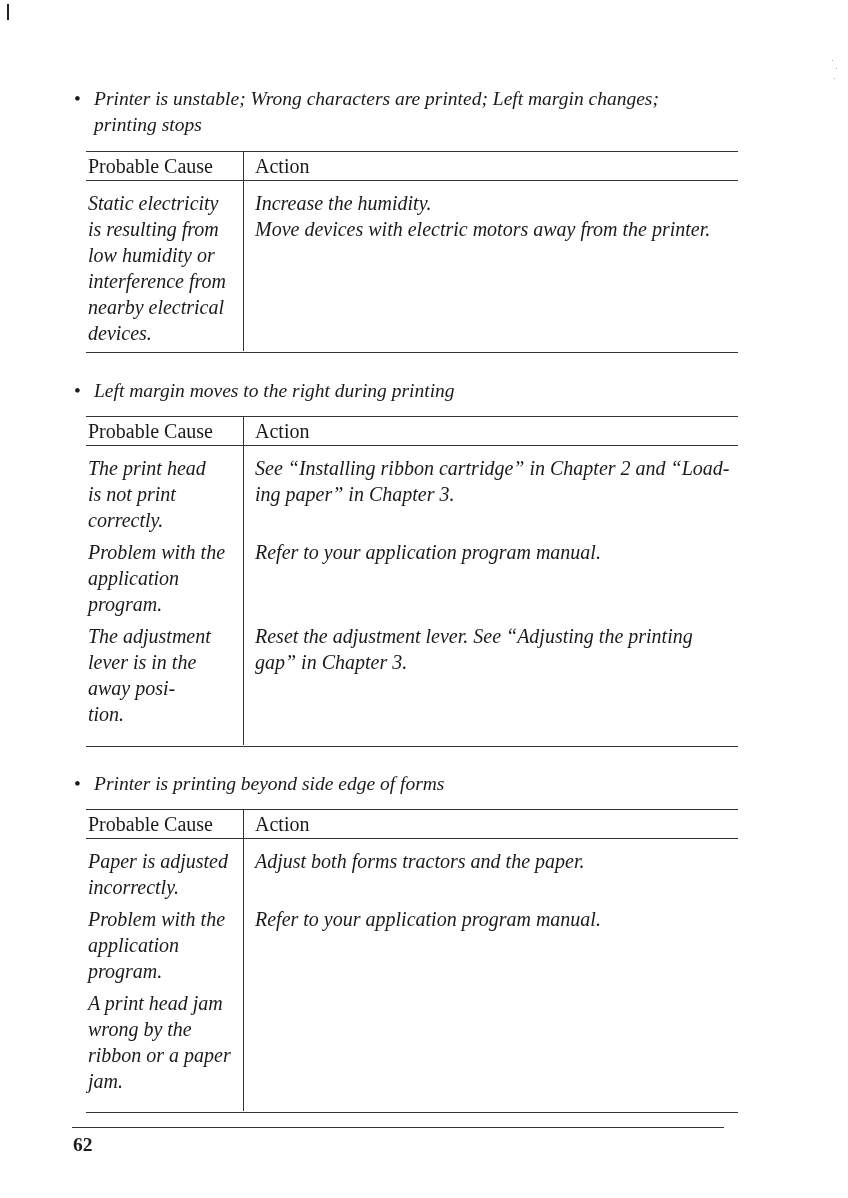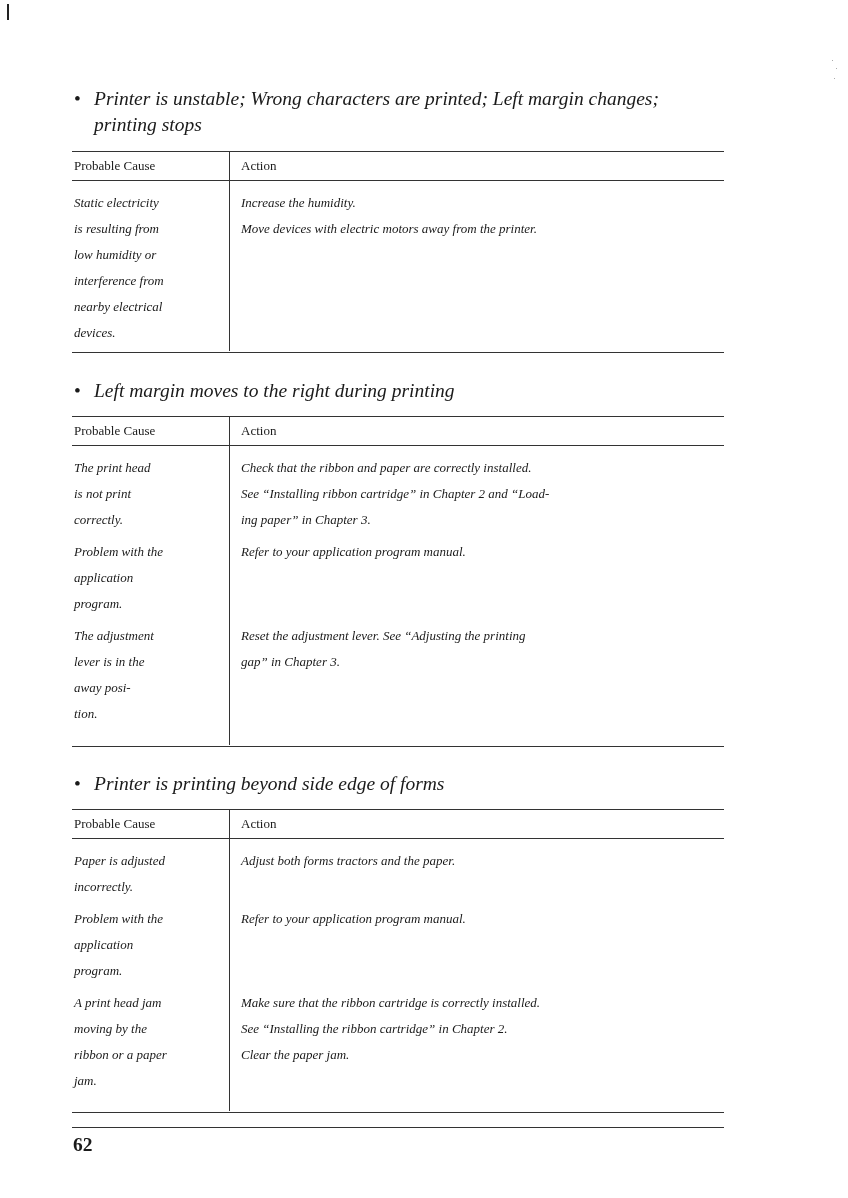--- a/index.html
+++ b/index.html
@@ -15,24 +15,24 @@
     .speck { position: absolute; width: 1px; height: 1px; background: #aaa; }
 
     .bullet-heading {
       position: absolute; left: 74px; width: 660px;
       font-size: 19.5px; line-height: 26px;
     }
     .bullet-heading .dot { position: absolute; left: 0; top: 0; }
     .bullet-heading .txt { display: block; padding-left: 20px; }
 
     .tbl {
-      position: absolute; left: 72px; width: 652px;
+      position: absolute; left: 86px; width: 652px;
       border-top: 1.5px solid #333;
       border-bottom: 1.5px solid #333;
-      font-size: 13px; line-height: 26px;
+      font-size: 20px; line-height: 26px;
     }
     .tbl .hdr {
       display: flex; border-bottom: 1.5px solid #333; height: 28px;
     }
     .tbl .c1 { width: 158px; padding-left: 2px; border-right: 1.3px solid #333; box-sizing: border-box; }
     .tbl .c2 { flex: 1; padding-left: 11px; }
     .tbl .hdr .c1, .tbl .hdr .c2 { padding-top: 1px; }
     .tbl .row { display: flex; }
     .tbl .row .c1, .tbl .row .c2 { padding-top: 0; }
     .tbl .body { display: flex; flex-direction: column; }
@@ -99,21 +99,20 @@
       <div class="c2">Action</div>
     </div>
     <div class="body" style="height:299px">
       <div class="row">
         <div class="c1">
           <span class="line">The print head</span>
           <span class="line">is not print</span>
           <span class="line">correctly.</span>
         </div>
         <div class="c2">
-          <span class="line">Check that the ribbon and paper are correctly installed.</span>
           <span class="line">See “Installing ribbon cartridge” in Chapter 2 and “Load-</span>
           <span class="line">ing paper” in Chapter 3.</span>
         </div>
       </div>
       <div class="row">
         <div class="c1">
           <span class="line">Problem with the</span>
           <span class="line">application</span>
           <span class="line">program.</span>
         </div>
@@ -163,28 +162,23 @@
           <span class="line">application</span>
           <span class="line">program.</span>
         </div>
         <div class="c2">
           <span class="line">Refer to your application program manual.</span>
         </div>
       </div>
       <div class="row" style="flex:1">
         <div class="c1">
           <span class="line">A print head jam</span>
-          <span class="line">moving by the</span>
+          <span class="line">wrong by the</span>
           <span class="line">ribbon or a paper</span>
           <span class="line">jam.</span>
-        </div>
-        <div class="c2">
-          <span class="line">Make sure that the ribbon cartridge is correctly installed.</span>
-          <span class="line">See “Installing the ribbon cartridge” in Chapter 2.</span>
-          <span class="line">Clear the paper jam.</span>
         </div>
       </div>
     </div>
   </div>
 
   <div class="footer-rule"></div>
   <div class="page-number">62</div>
 </div>
 
 </body></html>

